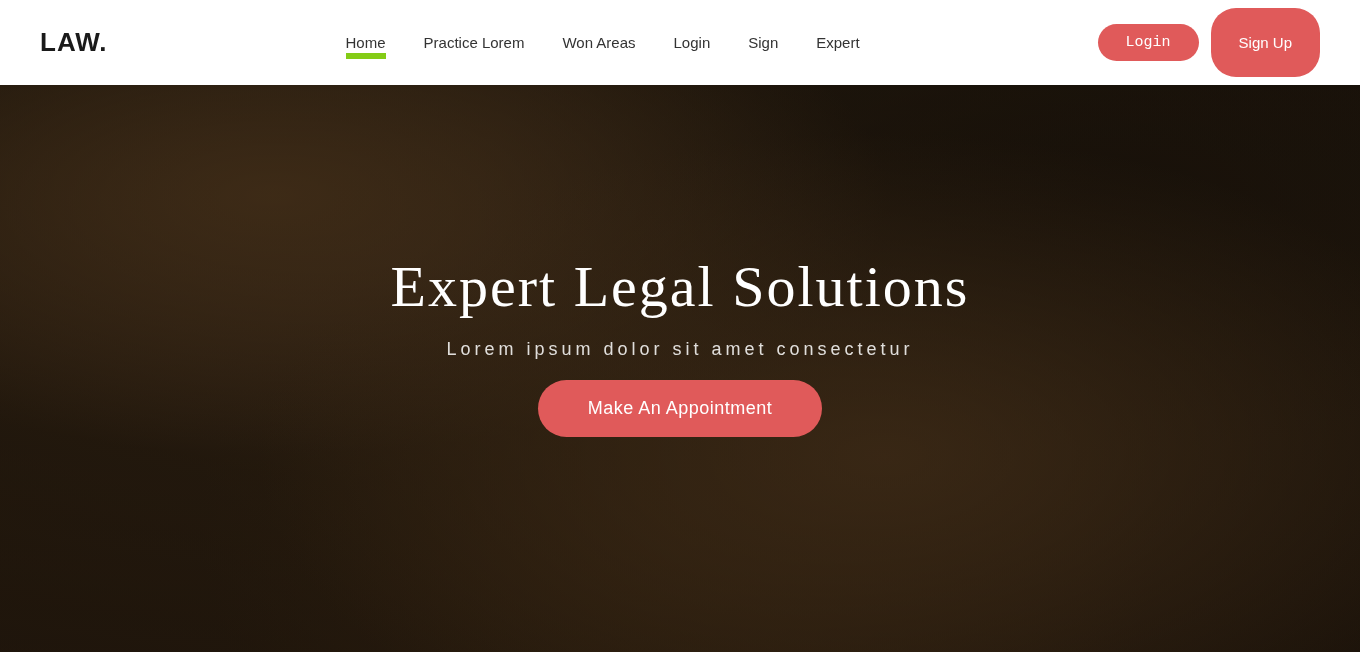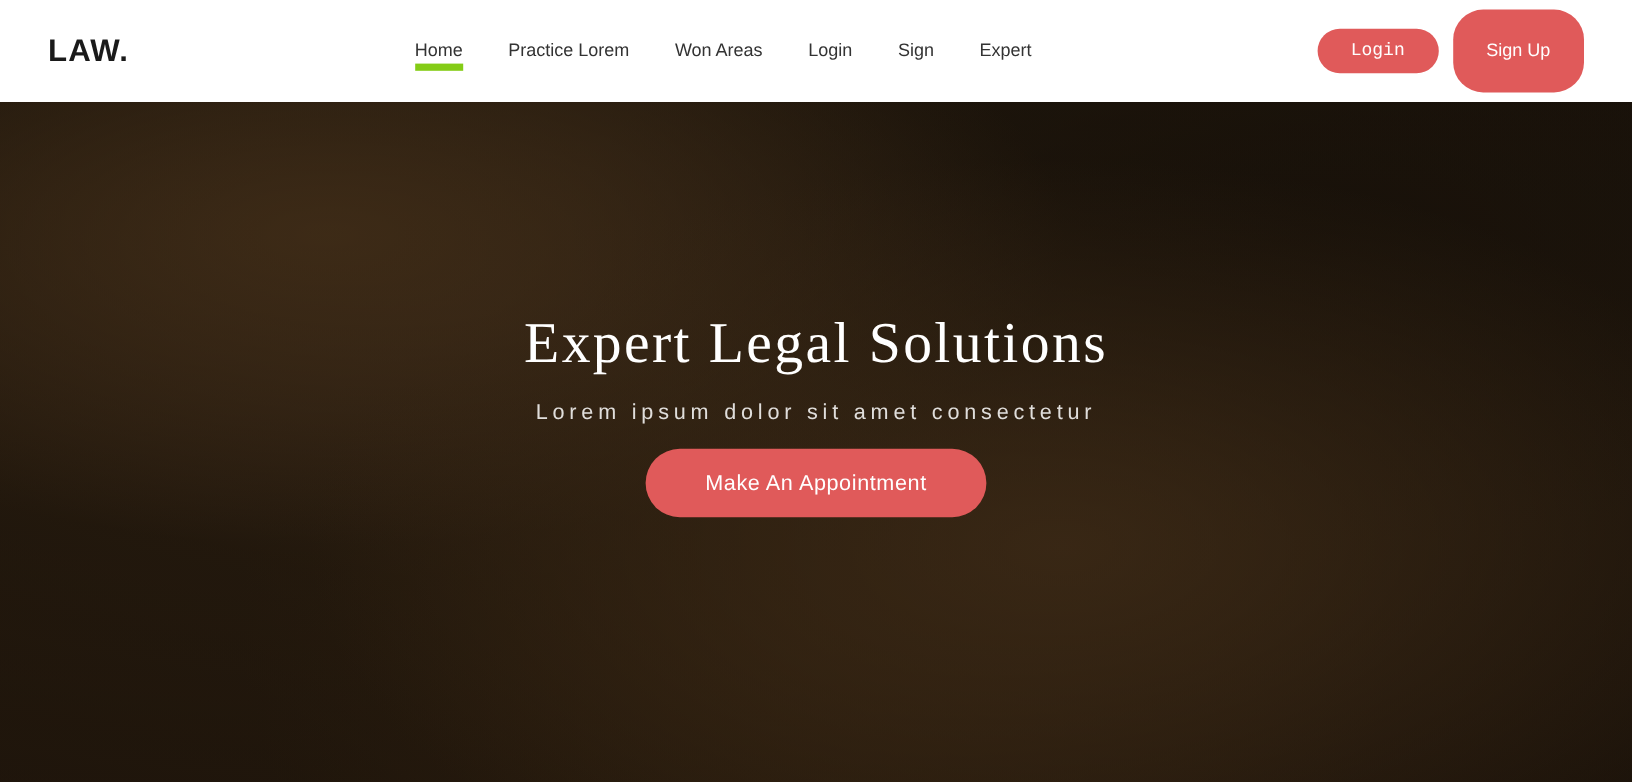--- a/index.html
+++ b/index.html
@@ -153,21 +153,21 @@
       z-index: 10;
       display: flex;
       flex-direction: column;
       align-items: center;
       gap: 20px;
       padding-top: 40px;
     }
 
     .hero-title {
       font-family: Georgia, 'Times New Roman', serif;
-      font-size: 48px;
+      font-size: 58px;
       font-weight: 400;
       color: #ffffff;
       letter-spacing: 2px;
       line-height: 1.1;
     }
 
     .hero-subtitle {
       font-family: Arial, sans-serif;
       font-size: 18px;
       color: rgba(255, 255, 255, 0.85);

